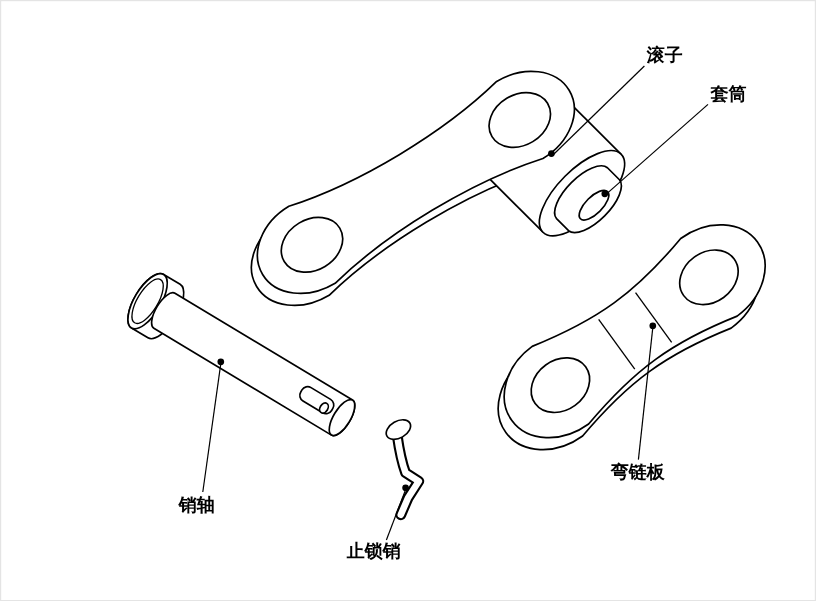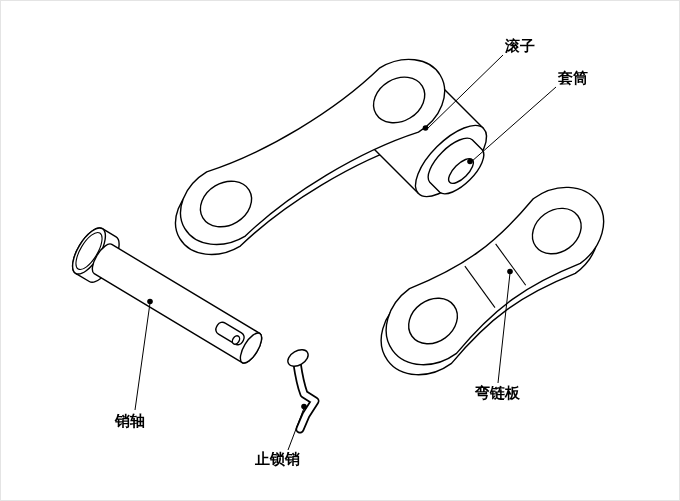--- a/index.html
+++ b/index.html
@@ -3,20 +3,21 @@
 <meta charset="utf-8">
 <style>
   html,body{margin:0;padding:0;background:#fff;}
   .canvas{
     position:relative;
     width:680px;height:501px;
     box-sizing:border-box;
     background:#ffffff;
     border:1px solid #e4e4e4;
     font-family:"DejaVu Sans", sans-serif;
+    padding-left:34px;
   }
   svg{display:block;}
   .oln{fill:#ffffff;stroke:#000000;stroke-width:1.4;}
   .fillonly{fill:#ffffff;stroke:none;}
   .ln{fill:none;stroke:#000000;stroke-width:1.4;}
   .thin{fill:none;stroke:#000000;stroke-width:1.1;}
   .leader{stroke:#000000;stroke-width:1;fill:none;}
   .dot{fill:#000000;stroke:none;}
   text.lbl{font-family:"DejaVu Sans", sans-serif;font-weight:bold;font-size:15px;fill:#000000;}
 </style>

